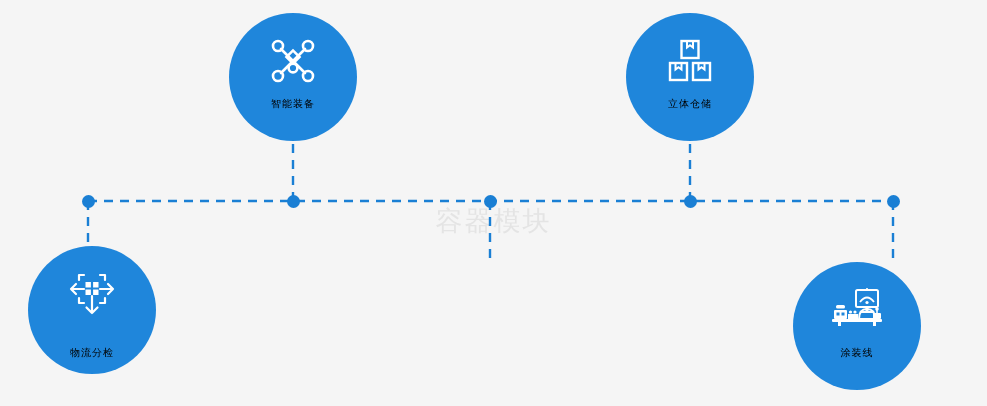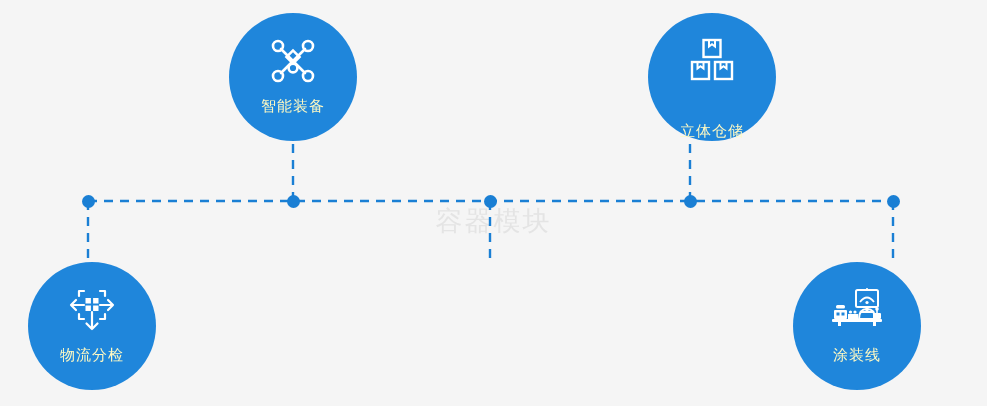--- a/index.html
+++ b/index.html
@@ -76,22 +76,22 @@
     height: 48px;
     display: flex;
     align-items: center;
     justify-content: center;
   }
   .node-circle .icon-wrap svg {
     display: block;
   }
   .node-circle .label {
     margin-top: 12px;
-    color: #fef9c3;
-    font-size: 15px;
+    color: #000000;
+    font-size: 10px;
     letter-spacing: 1px;
     white-space: nowrap;
     text-align: left;
   }
 </style>
 </head>
 <body>
 
 <div id="diagram">
 
@@ -129,37 +129,37 @@
           <circle cx="8" cy="38" r="5"></circle>
           <circle cx="38" cy="38" r="5"></circle>
           <circle cx="23" cy="30" r="4.4"></circle>
           <rect x="23" y="12.5" width="9.2" height="9.2" transform="rotate(45 23 12.5)"></rect>
         </g>
       </svg>
     </span>
     <span class="label">智能装备</span>
   </div>
 
-  <div class="node-circle" style="left:648px; top:13px;gap:27px;">
+  <div class="node-circle" style="left:626px; top:13px;">
     <span class="icon-wrap">
       <svg width="46" height="44" viewBox="0 0 46 44" xmlns="http://www.w3.org/2000/svg">
         <g stroke="#ffffff" stroke-width="2.4" fill="none">
           <rect x="14.5" y="2" width="17" height="17"></rect>
           <path d="M20 2 L20 8.5 L23 6.2 L26 8.5 L26 2" stroke-width="2"></path>
           <rect x="3" y="24" width="17" height="17"></rect>
           <path d="M8.5 24 L8.5 30.5 L11.5 28.2 L14.5 30.5 L14.5 24" stroke-width="2"></path>
           <rect x="26" y="24" width="17" height="17"></rect>
           <path d="M31.5 24 L31.5 30.5 L34.5 28.2 L37.5 30.5 L37.5 24" stroke-width="2"></path>
         </g>
       </svg>
     </span>
     <span class="label">立体仓储</span>
   </div>
 
-  <div class="node-circle" style="left:28px; top:262px;">
+  <div class="node-circle" style="left:28px; top:246px;gap:16px;">
     <span class="icon-wrap">
       <svg width="48" height="46" viewBox="0 0 48 46" xmlns="http://www.w3.org/2000/svg">
         <g stroke="#ffffff" stroke-width="2.2" fill="none" stroke-linecap="round" stroke-linejoin="round">
           <path d="M16 4 L11 4 L11 9"></path>
           <path d="M32 4 L37 4 L37 9"></path>
           <path d="M11 27 L11 32 L16 32"></path>
           <path d="M37 27 L37 32 L32 32"></path>
           <rect x="17.5" y="11" width="13" height="13" fill="#ffffff" stroke="none"></rect>
           <line x1="24" y1="10" x2="24" y2="25" stroke="#1f86db" stroke-width="2.2"></line>
           <line x1="16.5" y1="17.5" x2="31.5" y2="17.5" stroke="#1f86db" stroke-width="2.2"></line>

